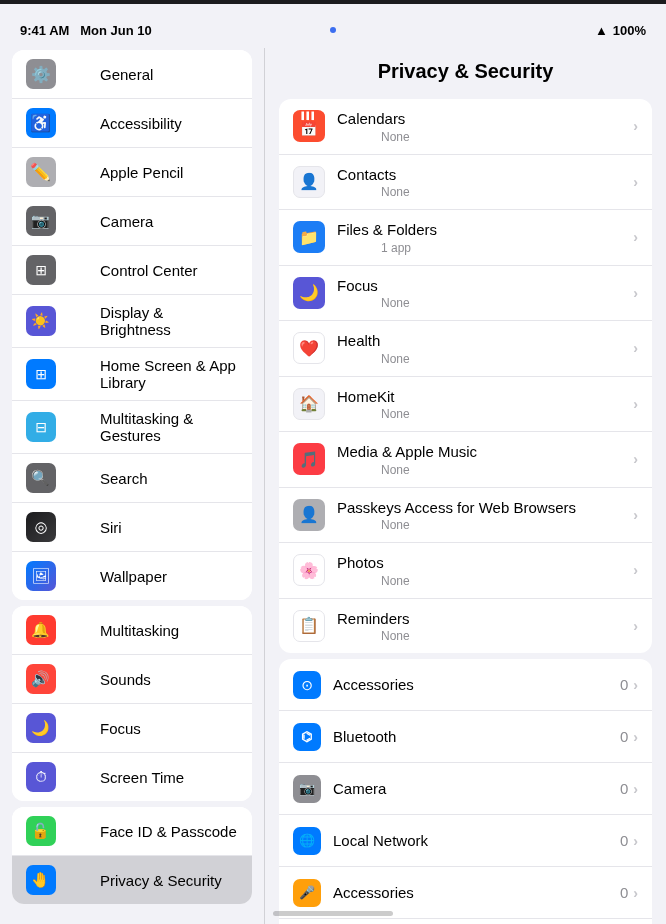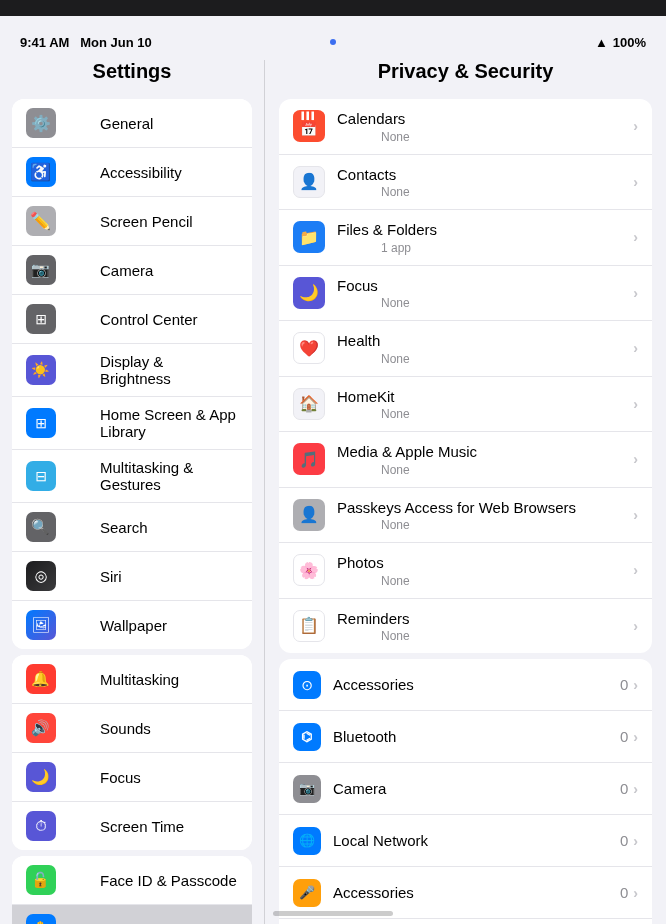--- a/index.html
+++ b/index.html
@@ -8,21 +8,21 @@
       height: 924px;
       background: #1c1c1e;
       font-family: -apple-system, 'SF Pro Text', 'Helvetica Neue', sans-serif;
       overflow: hidden;
       border-radius: 40px;
     }
 
     
     .status-bar {
       position: absolute;
-      top: 16px; left: 0; right: 0;
+      top: 4px; left: 0; right: 0;
       height: 44px;
       background: #f2f2f7;
       display: flex;
       align-items: center;
       justify-content: space-between;
       padding: 8px 20px 0;
       z-index: 10;
     }
     .status-bar-left { font-size: 13px; font-weight: 600; color: #000; }
     .status-bar-center { position: absolute; left: 50%; transform: translateX(-50%); }
@@ -201,34 +201,33 @@
   </div>
   <div class="status-bar-right">
     <span class="wifi-icon">▲</span>
     <span class="battery-text">100%</span>
   </div>
 </div>
 
 <div class="main-layout">
 
   <div class="sidebar">
-    <div class="sidebar-title">Settings</div>
 
     <div class="sidebar-section">
       <div class="sidebar-item">
         <div class="sidebar-icon ic-gray" style="background:#8e8e93;">⚙️</div>
         <span class="sidebar-label">General</span>
       </div>
       <div class="sidebar-item">
         <div class="sidebar-icon" style="background:#007aff; color:white; font-size:17px;">♿</div>
         <span class="sidebar-label">Accessibility</span>
       </div>
       <div class="sidebar-item">
         <div class="sidebar-icon" style="background:#aeaeb2; color:white; font-size:17px;">✏️</div>
-        <span class="sidebar-label">Screen Pencil</span>
+        <span class="sidebar-label">Apple Pencil</span>
       </div>
       <div class="sidebar-item">
         <div class="sidebar-icon" style="background:#636366; color:white; font-size:15px;">📷</div>
         <span class="sidebar-label">Camera</span>
       </div>
       <div class="sidebar-item">
         <div class="sidebar-icon" style="background:#636366; color:white; font-size:14px;">⊞</div>
         <span class="sidebar-label">Control Center</span>
       </div>
       <div class="sidebar-item">

